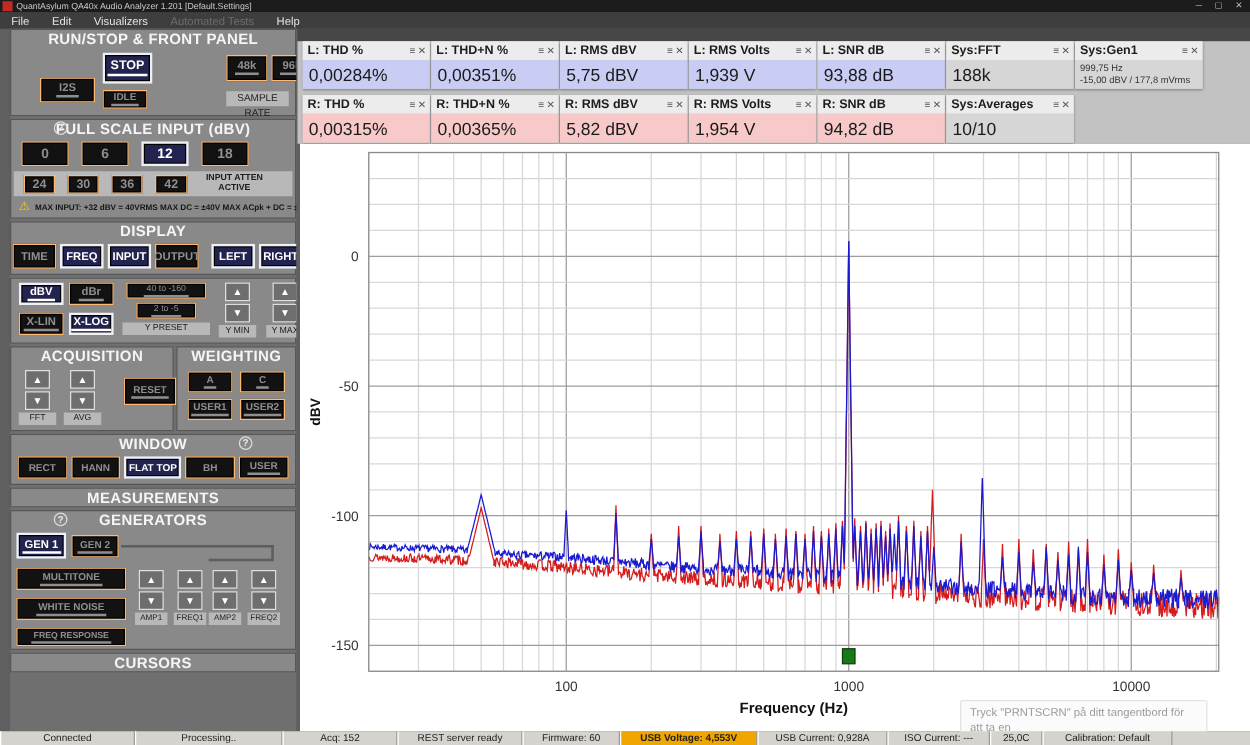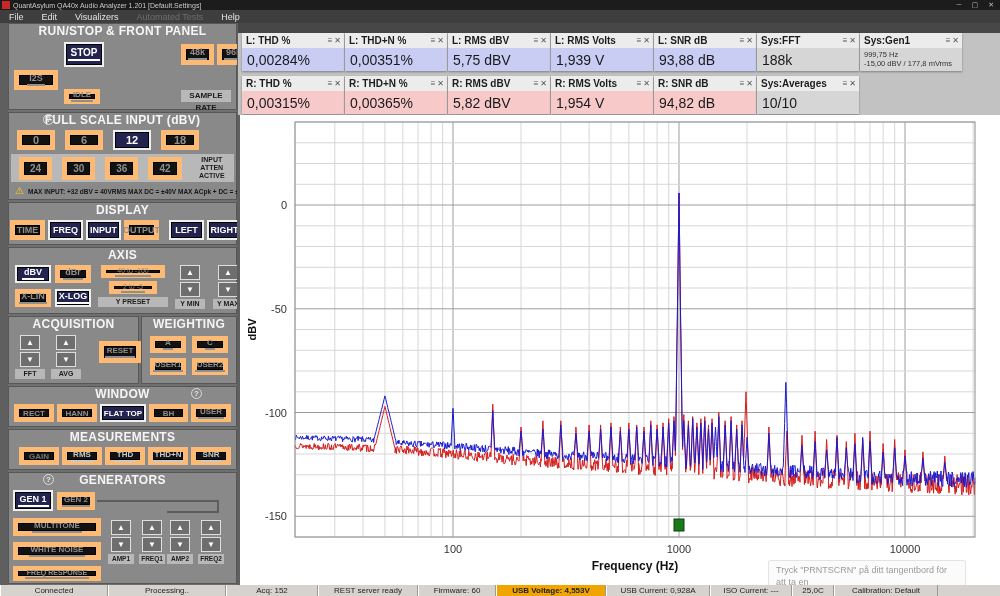--- a/index.html
+++ b/index.html
@@ -41,28 +41,28 @@
   
   .statusbar{position:absolute;left:0;bottom:0;width:100%;height:11px;background:#d6d3ce;display:flex;font-size:8px;color:#222;align-items:stretch;z-index:10;}
   .statusbar .seg{border-right:1px solid #9d9a95;border-left:1px solid #fff;display:flex;align-items:center;justify-content:center;padding:0 6px;white-space:nowrap;}
   .statusbar .hl{background:#f0a500;font-weight:bold;}
   
   #lp{position:absolute;left:8px;top:23px;width:229px;height:562px;background:#6f6f6f;display:flex;flex-direction:column;gap:2px;overflow:hidden;}
   .sec{background:#898989;border:1px solid #575757;flex:none;}
   .hd{position:relative;height:14px;font-size:12px;font-weight:bold;color:#f5f5f5;text-align:center;letter-spacing:.3px;line-height:14px;transform-origin:center;}
   .qi{position:absolute;top:1px;width:11px;height:11px;border:1px solid #dcdcdc;border-radius:50%;color:#e6e6e6;font-size:8px;line-height:10px;text-align:center;font-weight:bold;}
   .qiL{left:34px;} .qiR{right:34px;}
-  .btn{position:relative;display:inline-flex;align-items:center;justify-content:center;background:#121212;color:#8f8f8f;border:5px solid #fdba74;box-shadow:inset 0 0 0 1px #000;font-size:10px;font-weight:bold;cursor:pointer;white-space:nowrap;}
+  .btn{position:relative;display:inline-flex;align-items:center;justify-content:center;background:#121212;color:#8f8f8f;border:1px solid #fdba74;box-shadow:inset 0 0 0 1px #000;font-size:10px;font-weight:bold;cursor:pointer;white-space:nowrap;}
   .btn.on{background:#23234f;color:#fff;border:2px solid #f0f0f0;}
   .btn .ul{border-bottom:2px solid currentColor;padding:0 2px 1px;line-height:1;}
   .arr{width:20px;height:15px;background:#6e6e6e;border:1px solid #dedede;color:#fff;font-size:8px;display:flex;align-items:center;justify-content:center;cursor:pointer;}
-  .lbar{background:#b8b8b8;color:#1c1c1c;font-weight:bold;font-size:8px;text-align:center;}
+  .lbar{background:#b8b8b8;color:#1c1c1c;font-weight:normal;font-size:8px;text-align:center;}
   .acol{display:flex;flex-direction:column;gap:2px;align-items:center;}
   
-  .rsgrid{display:grid;grid-template-columns:46px 1fr 50px;grid-template-rows:26px 18px;gap:20px 4px;padding:3px 5px 4px 5px;align-items:center;}
+  .rsgrid{display:grid;grid-template-columns:46px 1fr 50px;grid-template-rows:26px 18px;gap:3px 4px;padding:3px 5px 4px 5px;align-items:center;margin-left:18px;}
   .stopb{width:40px;height:25px;font-size:10px;}
   .idleb{width:36px;height:15px;font-size:8px;}
   .rates{display:flex;gap:3px;}
   .rates .btn{width:33px;height:21px;font-size:9px;}
   .i2sb{width:44px;height:20px;grid-row:1/3;margin-top:14px;font-size:9px;}
   .srbar{height:12px;line-height:12px;}
   
   .fsrow{display:flex;gap:10px;padding:3px 8px 2px 8px;}
   .fsrow .btn{width:38px;height:20px;font-size:11px;}
   .lstrip{background:#b8b8b8;display:flex;gap:10px;padding:2px 2px 2px 8px;margin:2px 2px;align-items:center;}
@@ -417,21 +417,20 @@
         <button class="btn on gapL">
             <span>LEFT</span>
           </button>
         <button class="btn on">
             <span>RIGHT</span>
           </button>
       </div>
     </div>
 
     <div class="sec">
-      <div class="hd">AXIS</div>
       <div class="axwrap">
         <div class="ax2x2">
           <button class="btn on">
               <span class="ul">dBV</span>
             </button>
           <button class="btn">
               <span class="ul">dBr</span>
             </button>
           <button class="btn">
               <span class="ul">X-LIN</span>
@@ -518,37 +517,20 @@
             <span>BH</span>
           </button>
         <button class="btn">
             <span class="ul">USER</span>
           </button>
       </div>
     </div>
 
     <div class="sec meas">
       <div class="hd">MEASUREMENTS</div>
-      <div class="winrow">
-        <button class="btn dim">
-            <span>GAIN</span>
-          </button>
-        <button class="btn">
-            <span class="ul">RMS</span>
-          </button>
-        <button class="btn">
-            <span class="ul">THD</span>
-          </button>
-        <button class="btn">
-            <span class="ul">THD+N</span>
-          </button>
-        <button class="btn">
-            <span class="ul">SNR</span>
-          </button>
-      </div>
     </div>
 
     <div class="sec">
       <div class="hd"><span class="qi qiL">?</span><span>GENERATORS</span></div>
       <div class="genbody">
         <div class="cline cl1"></div>
         <div class="cline cl2"></div>
         <div class="cline cl3"></div>
         <button class="btn on g1">
             <span class="ul">GEN 1</span>

